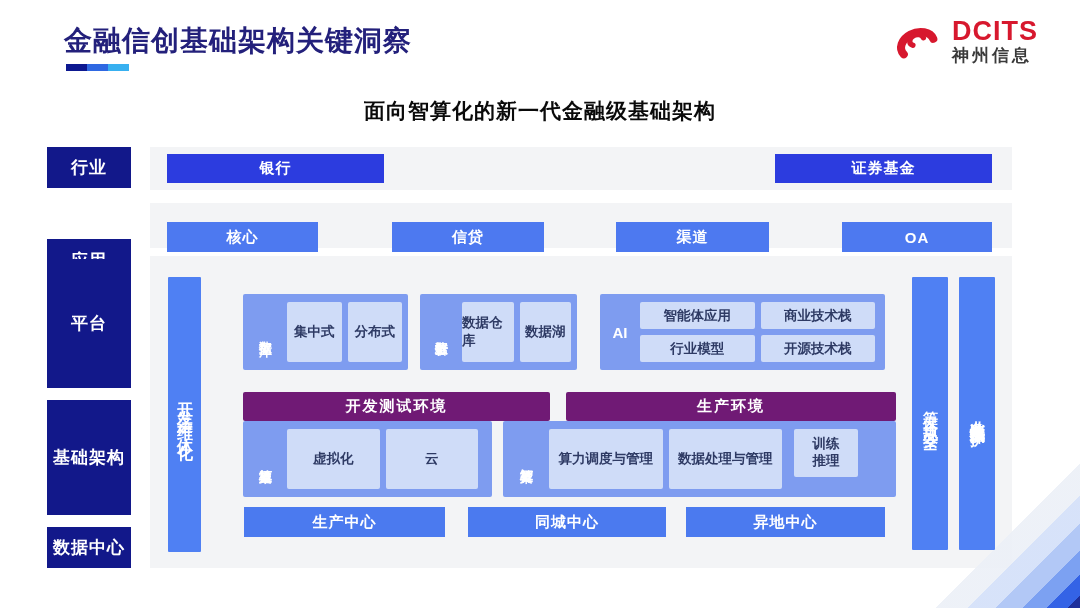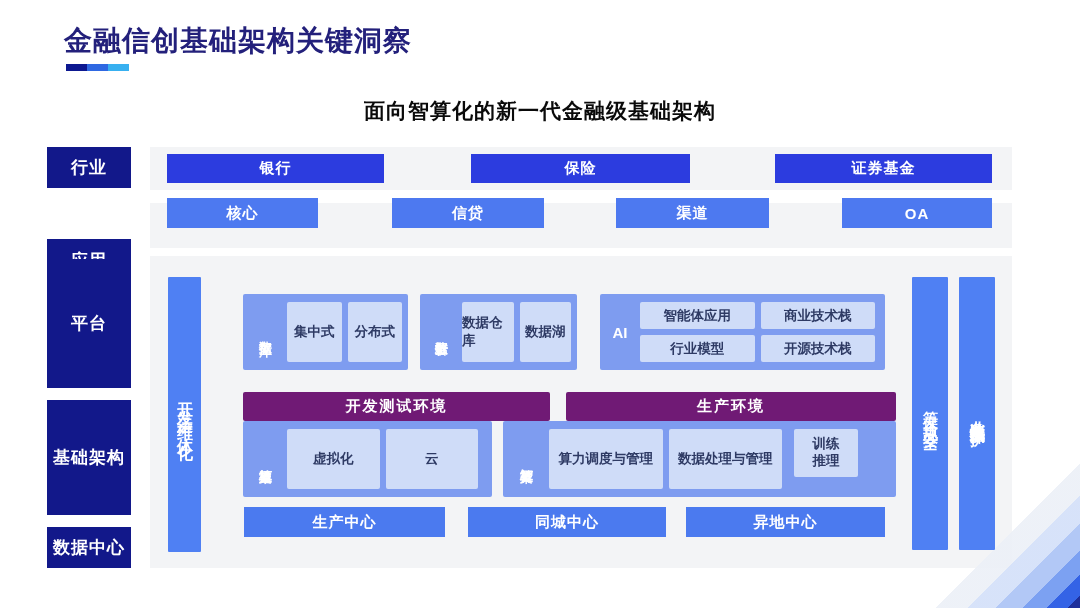--- a/index.html
+++ b/index.html
@@ -20,21 +20,21 @@
 
   
   .navybox { position:absolute; left:47px; width:84px; background:#12188a; color:#fff; font-weight:700; font-size:17px; display:flex; align-items:center; justify-content:center; letter-spacing:1px; z-index:2; }
 
   
   .strip { position:absolute; left:150px; width:862px; background:#f3f4f6; z-index:1; }
 
   
   .btn { position:absolute; display:flex; align-items:center; justify-content:center; color:#fff; font-weight:700; font-size:15px; z-index:2; letter-spacing:1px; }
   .btn-industry { background:#2c3cdf; height:29px; top:154px; }
-  .btn-app { background:#4d79f0; height:30px; top:198px; }
+  .btn-app { background:#4d79f0; height:30px; top:222px; }
   .btn-center { background:#4b7aef; height:30px; top:507px; }
 
   
   .vbar { position:absolute; background:#4f80f3; display:flex; align-items:center; justify-content:center; z-index:6; border-radius:1px; }
   .vtext { writing-mode:vertical-rl; text-orientation:upright; color:#fff; font-weight:700; }
 
   
   .group { position:absolute; background:#7e9cf0; display:flex; z-index:2; border-radius:2px; }
   .group-label { display:flex; align-items:center; justify-content:center; color:#fff; font-weight:700; }
   .group-label .vtext { font-size:13px; letter-spacing:1px; }
@@ -63,35 +63,46 @@
 
 <div class="stage">
 
   <h1 class="page-title">金融信创基础架构关键洞察</h1>
   <div class="underline">
     <span class="u1"></span>
     <span class="u2"></span>
     <span class="u3"></span>
   </div>
 
+  <div class="logo">
+    <svg viewBox="0 0 64 56" width="58" height="50">
+      <g transform="rotate(-20 32 28)" fill="none" stroke="#d7182e" stroke-linecap="round">
+        <path d="M 13 37 A 19 14 0 1 1 50 32" stroke-width="9"></path>
+        <path d="M 26 31 A 8 6 0 1 1 40 27" stroke-width="6"></path>
+      </g>
+    </svg>
+    <div class="logo-text">
+      <div class="logo-brand">DCITS</div>
+      <div class="logo-company">神州信息</div>
+    </div>
+  </div>
 
   <div class="subtitle">面向智算化的新一代金融级基础架构</div>
 
   <div class="navybox" style="top:147px;height:41px;">行业</div>
   <div class="navybox" style="top:204px;height:43px;margin-top:35px;">应用</div>
   <div class="navybox" style="top:259px;height:129px;">平台</div>
   <div class="navybox" style="top:400px;height:115px;">基础架构</div>
   <div class="navybox" style="top:527px;height:41px;">数据中心</div>
 
   <div class="strip" style="top:147px;height:43px;"></div>
   <div class="strip" style="top:203px;height:45px;"></div>
   <div class="strip" style="top:256px;height:312px;"></div>
 
   <div class="btn btn-industry" style="left:167px;width:217px;">银行</div>
-  <div class="btn btn-industry" style="left:471px;width:219px;">保险</div>
   <div class="btn btn-industry" style="left:775px;width:217px;">证券基金</div>
 
   <div class="btn btn-app" style="left:167px;width:151px;">核心</div>
   <div class="btn btn-app" style="left:392px;width:152px;">信贷</div>
   <div class="btn btn-app" style="left:616px;width:153px;">渠道</div>
   <div class="btn btn-app" style="left:842px;width:150px;">OA</div>
 
   <div class="vbar" style="left:168px;top:277px;width:33px;height:275px;">
     <span class="vtext" style="font-size:16px;letter-spacing:7px;">开发运维一体化</span>
   </div>

